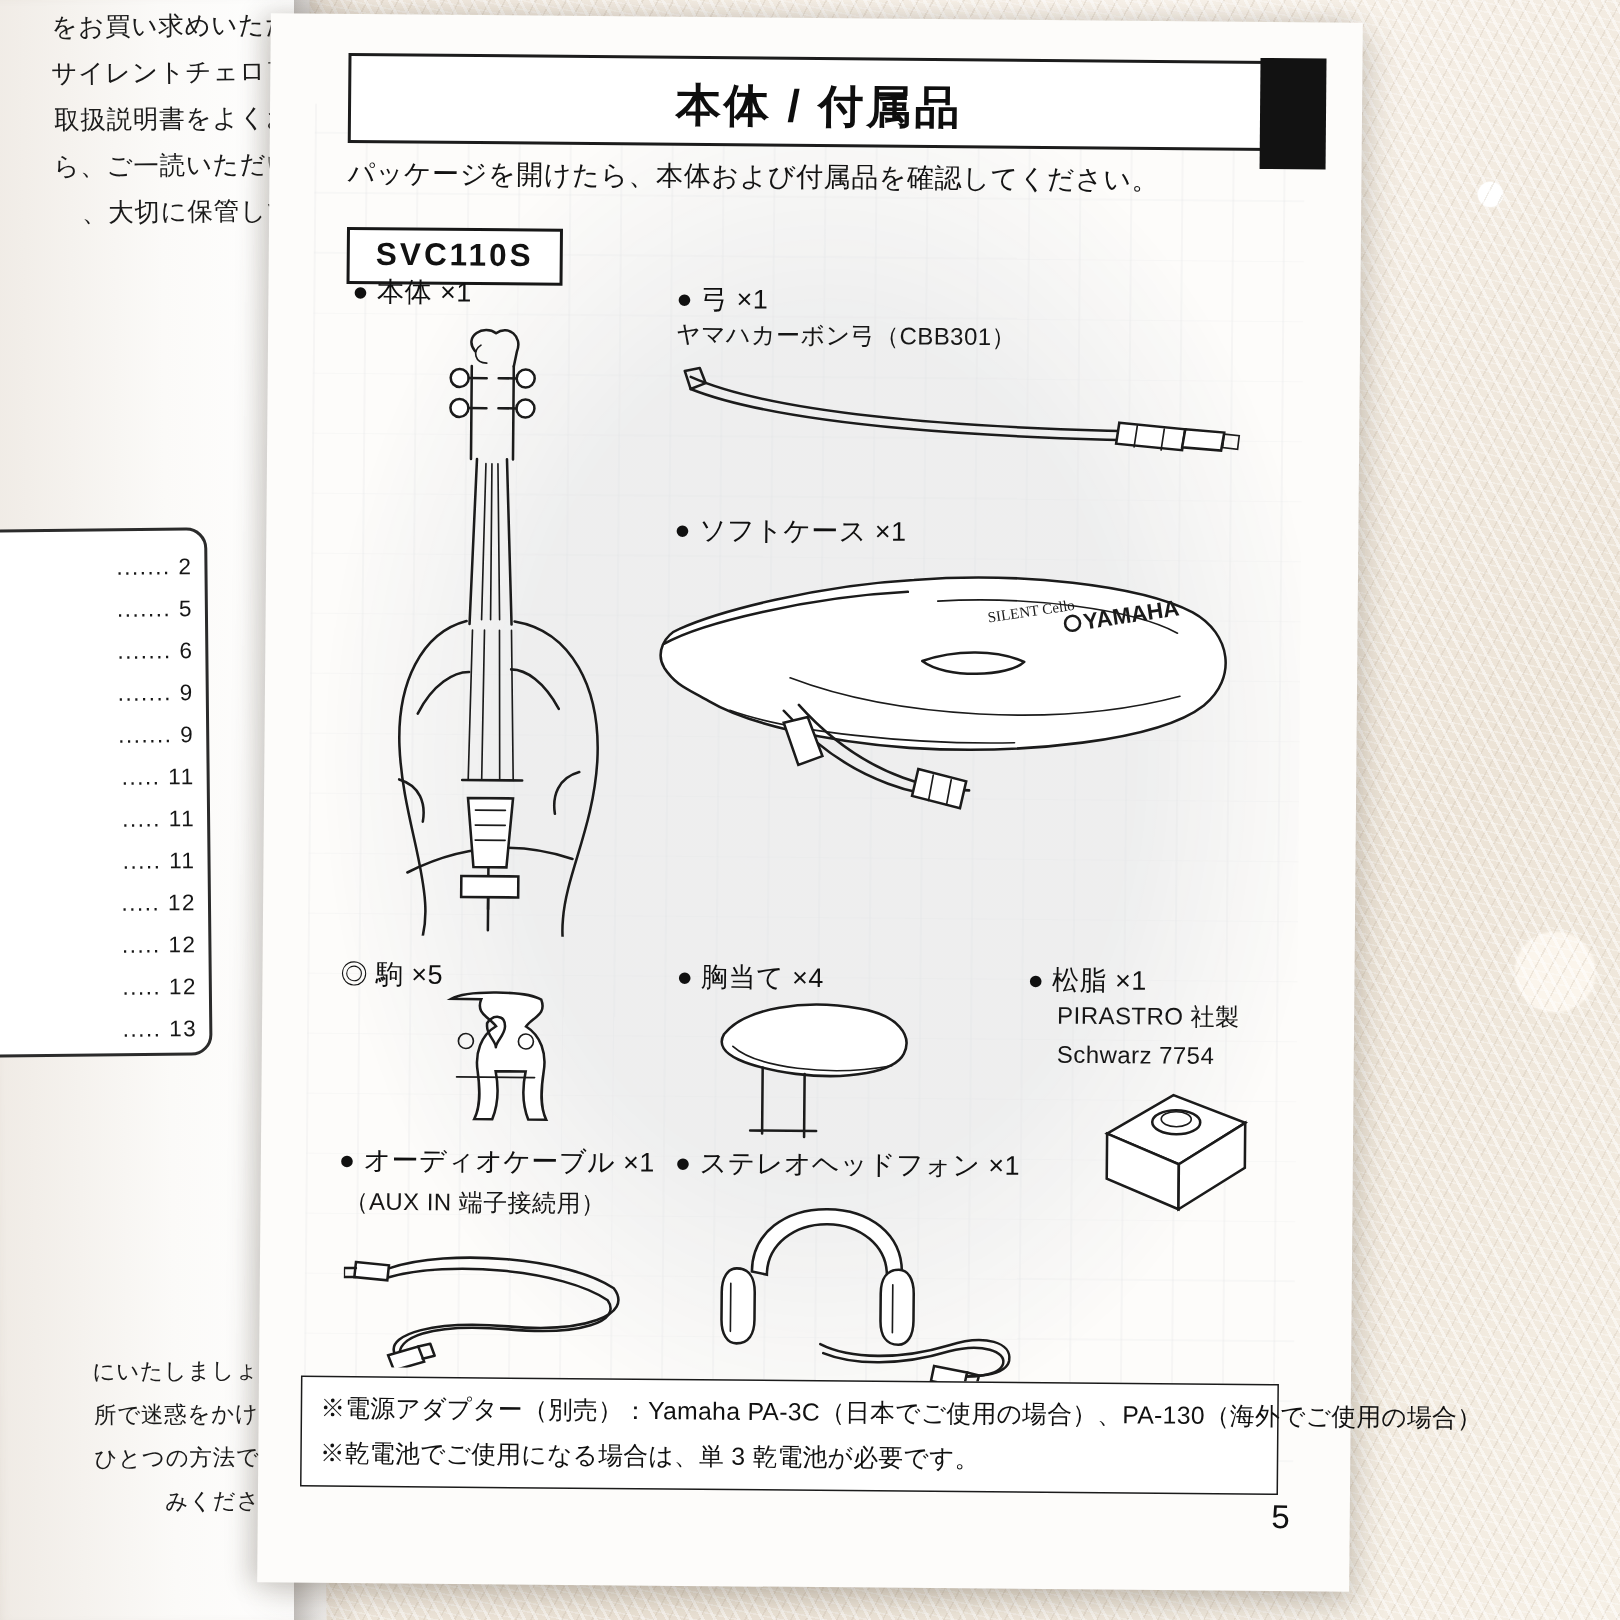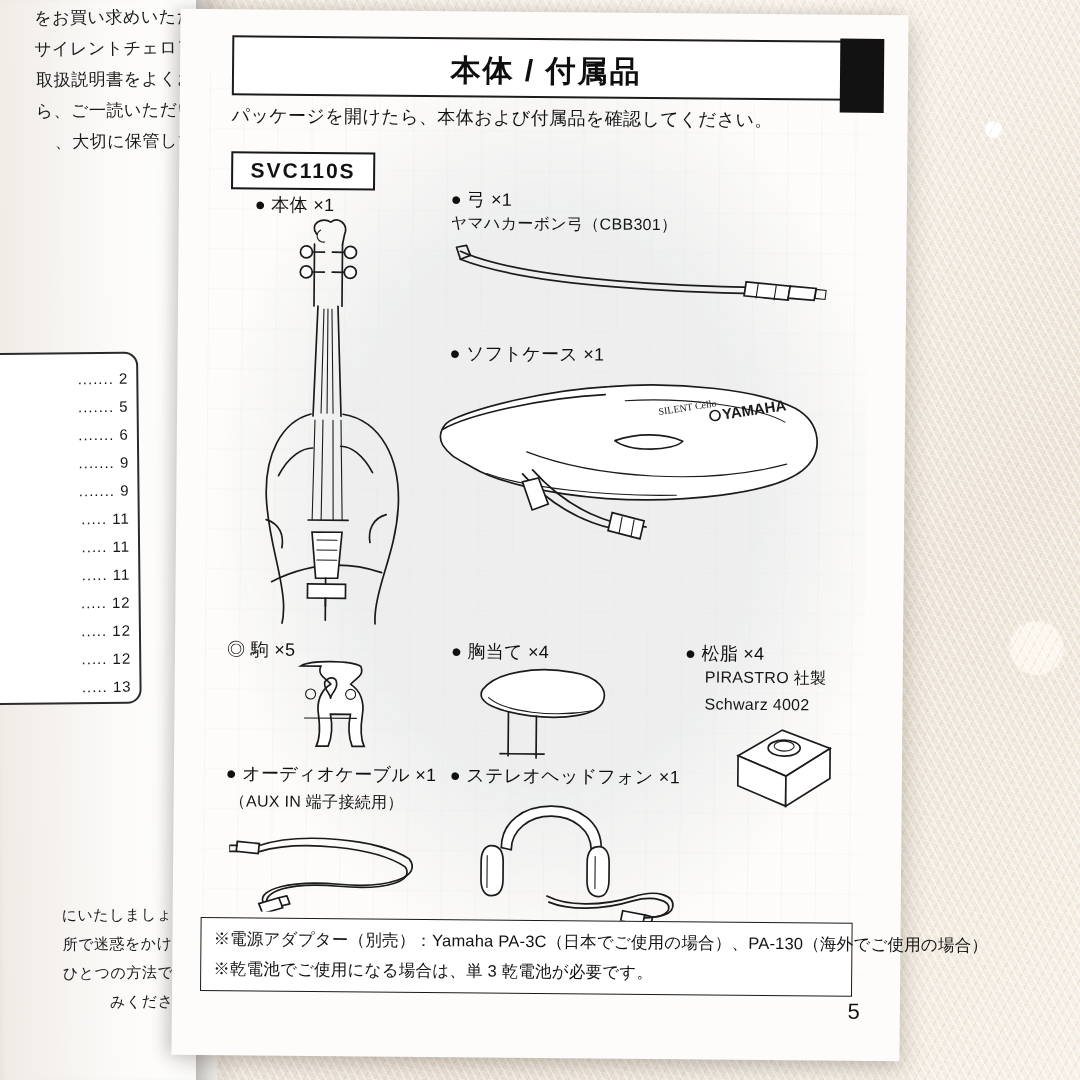--- a/index.html
+++ b/index.html
@@ -269,21 +269,21 @@
         <div class="title-text">本体 / 付属品</div>
       </div>
       <div class="tab-mark"></div>
 
       <div class="lead">パッケージを開けたら、本体および付属品を確認してください。</div>
 
       <div class="model-badge">
         <span>SVC110S</span>
       </div>
 
-      <div class="item-label" style="left:56px; top:183px;margin-left:20px;">● 本体 ×1</div>
+      <div class="item-label" style="left:56px; top:173px;">● 本体 ×1</div>
       <svg style="position:absolute; left:46px; top:204px;" width="210" height="410" viewBox="0 0 210 410">
 
         <path class="ln" d="M92 20 c-8 -10 6 -18 14 -12 c8 -6 18 2 14 12 l-2 10"></path>
         <path class="ln" d="M90 30 l0 62 M118 30 l0 62"></path>
         <path class="ln-thin" d="M96 16 c-6 4 -4 12 4 12"></path>
 
         <circle class="fillw" cx="82" cy="38" r="6"></circle>
         <circle class="fillw" cx="126" cy="38" r="6"></circle>
         <circle class="fillw" cx="82" cy="58" r="6"></circle>
         <circle class="fillw" cx="126" cy="58" r="6"></circle>
@@ -355,23 +355,23 @@
       </svg>
 
       <div class="item-label" style="left:276px; top:628px;">● 胸当て ×4</div>
       <svg style="position:absolute; left:290px; top:650px;" width="150" height="100" viewBox="0 0 150 100">
         <path class="fillw" d="M18 28 c14 -18 54 -24 90 -18 c26 4 36 18 30 30 c-6 12 -36 18 -72 14 c-30 -4 -56 -12 -48 -26 z"></path>
         <path class="ln-thin" d="M24 36 c16 14 64 20 106 12"></path>
         <path class="ln" d="M44 50 l0 44 M72 54 l0 42"></path>
         <path class="ln" d="M36 92 h44"></path>
       </svg>
 
-      <div class="item-label" style="left:510px; top:628px;">● 松脂 ×4</div>
+      <div class="item-label" style="left:510px; top:628px;">● 松脂 ×1</div>
       <div class="item-sub" style="left:530px; top:654px;">PIRASTRO 社製</div>
-      <div class="item-sub" style="left:530px; top:682px;">Schwarz 4002</div>
+      <div class="item-sub" style="left:530px; top:682px;">Schwarz 7754</div>
       <svg style="position:absolute; left:548px; top:700px;" width="120" height="100" viewBox="0 0 120 100">
         <path class="fillw" d="M16 42 l44 -26 l48 18 l-44 28 z"></path>
         <path class="fillw" d="M16 42 l48 20 l0 30 l-48 -20 z"></path>
         <path class="fillw" d="M64 62 l44 -28 l0 30 l-44 28 z"></path>
         <ellipse class="ln" cx="62" cy="34" rx="16" ry="8"></ellipse>
         <ellipse class="ln-thin" cx="62" cy="32" rx="10" ry="5"></ellipse>
       </svg>
 
       <div class="item-label" style="left:52px; top:752px;">● オーディオケーブル ×1</div>
       <div class="item-sub" style="left:56px; top:782px;">（AUX IN 端子接続用）</div>

